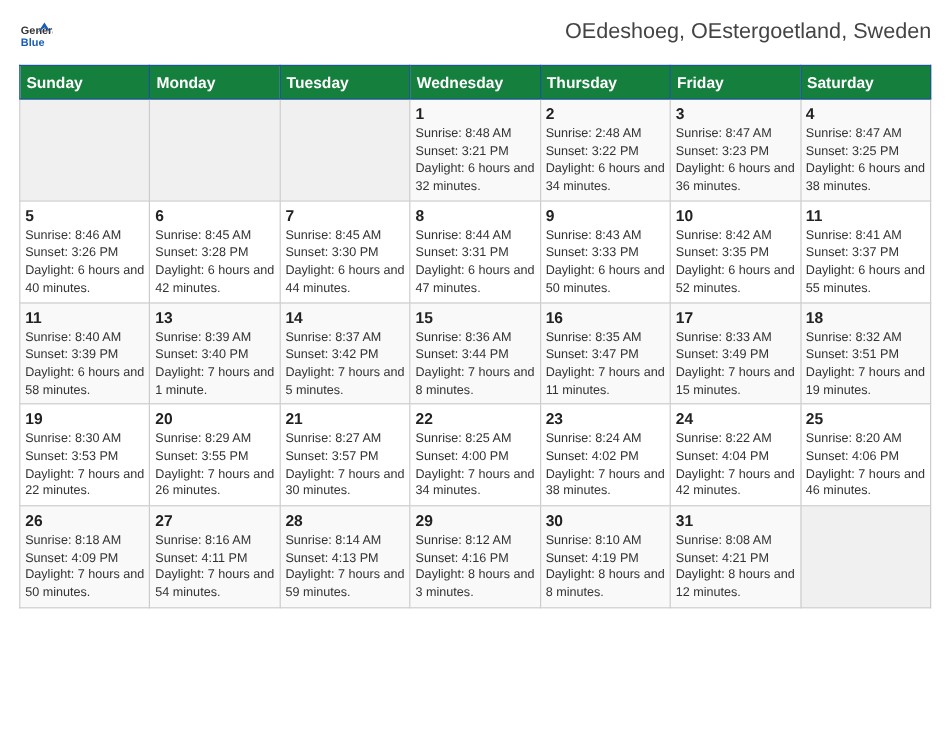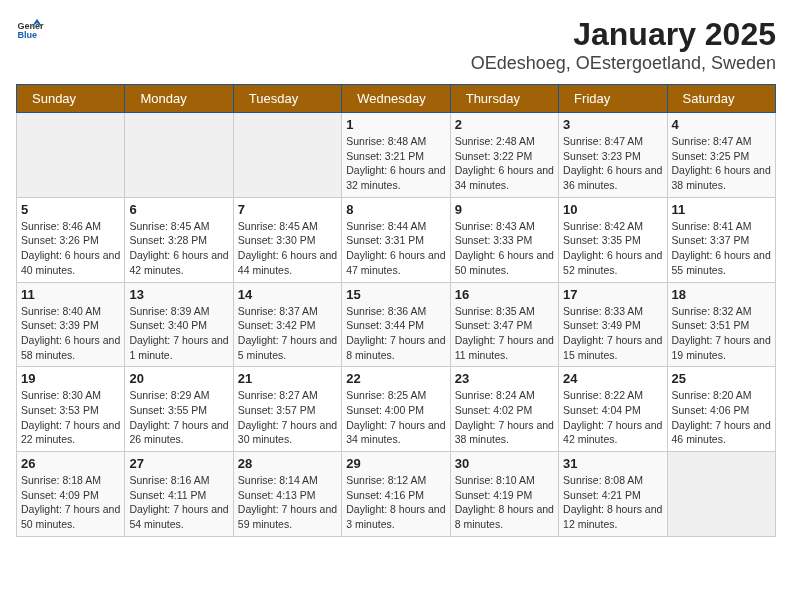--- a/index.html
+++ b/index.html
@@ -37,26 +37,26 @@
       font-size: 18px;
       font-weight: normal;
       color: #444;
     }
     table {
       width: 100%;
       border-collapse: collapse;
       font-size: 11px;
     }
     thead tr th {
-      background-color: #a16207;
+      background-color: #15803d;
       color: #fff;
-      padding: 6px 15px;
+      padding: 6px 5px;
       text-align: left;
       font-size: 13px;
-      font-weight: normal;
+      font-weight: bold;
       border: 1px solid #1a5595;
     }
     tbody tr td {
       border: 1px solid #ccc;
       vertical-align: top;
       padding: 4px 4px;
       min-height: 80px;
       width: 14.28%;
       background: #fff;
     }
@@ -83,21 +83,20 @@
 
 <div class="header">
   <div class="logo">
     <svg class="logo-icon" viewBox="0 0 40 40">
       <text x="2" y="18" font-size="13" font-weight="bold" fill="#333">General</text>
       <text x="2" y="32" font-size="13" font-weight="bold" fill="#1a5db5">Blue</text>
       <polygon points="30,4 38,16 30,10 22,16" fill="#1a5db5"></polygon>
     </svg>
   </div>
   <div class="title-block">
-    <h1>January 2025</h1>
     <h2>OEdeshoeg, OEstergoetland, Sweden</h2>
   </div>
 </div>
 
 <table>
   <thead>
     <tr>
     <th>Sunday</th>
         <th>Monday</th>
         <th>Tuesday</th>

